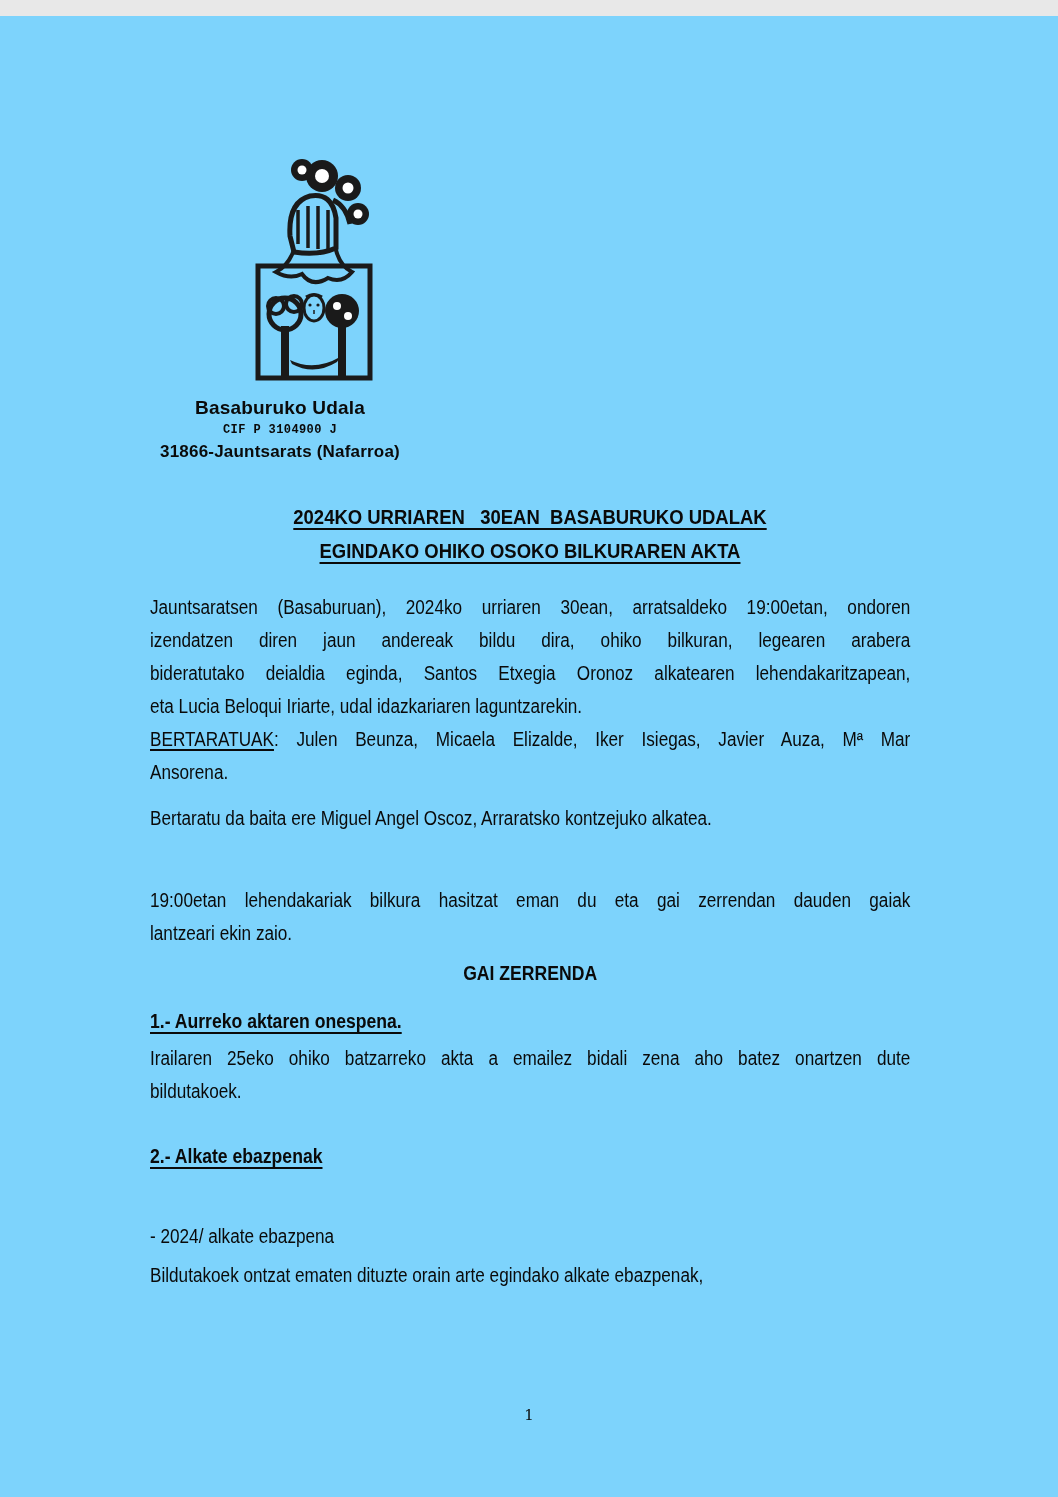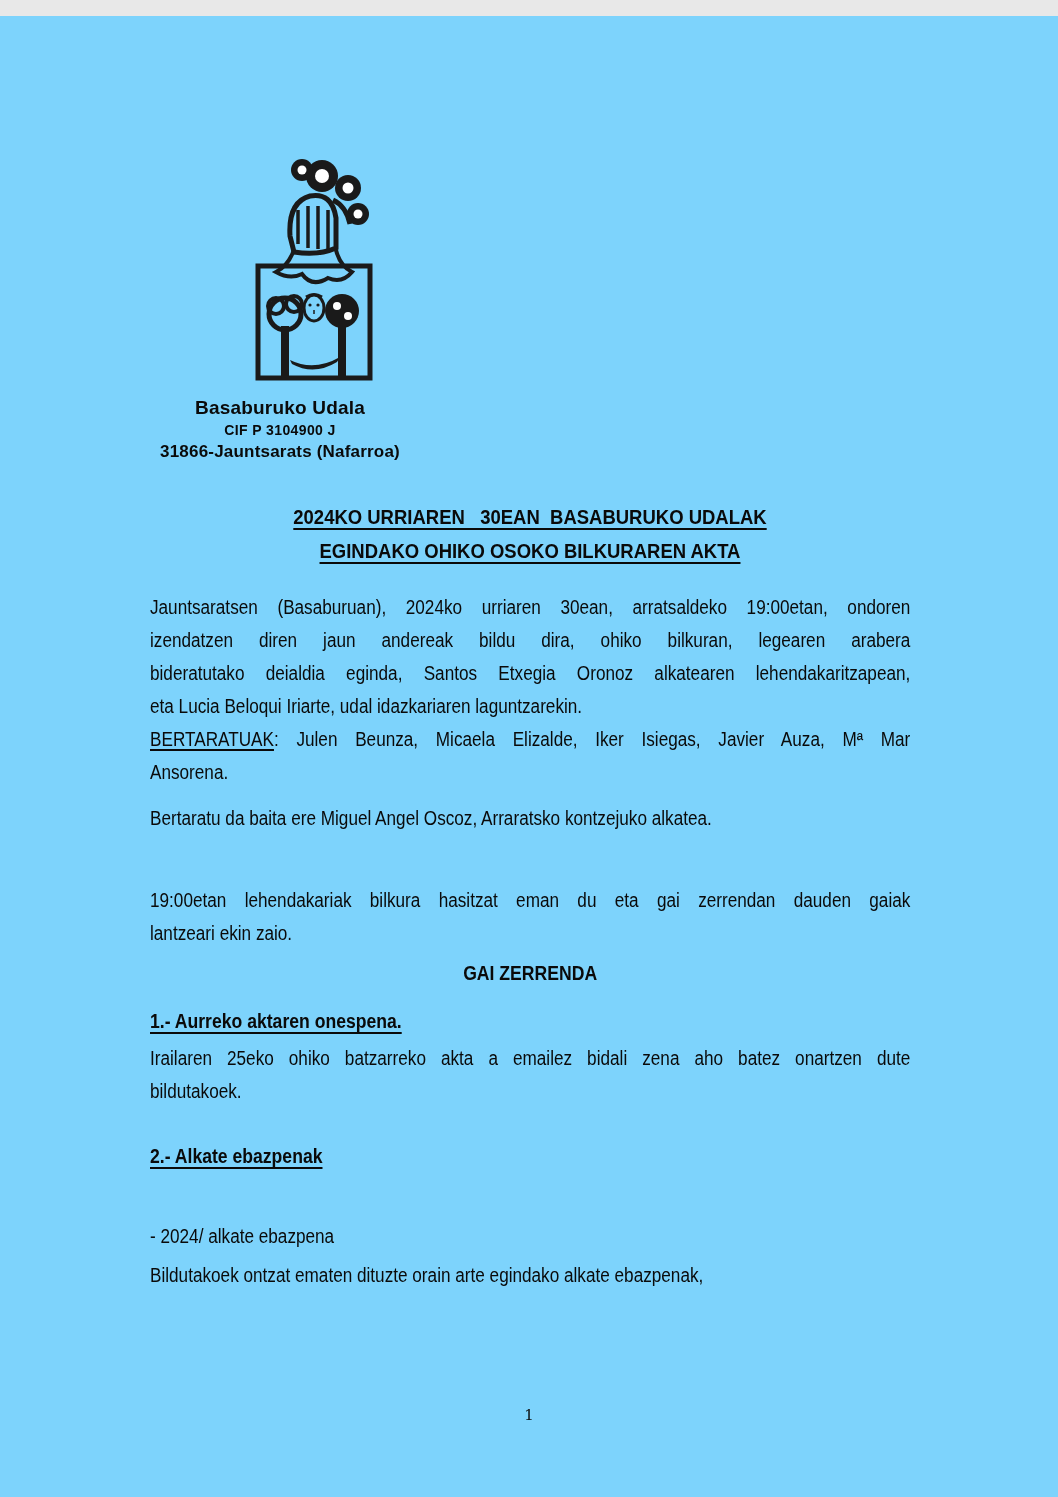--- a/index.html
+++ b/index.html
@@ -58,21 +58,21 @@
   .org-block {
     position: absolute;
     left: 150px;
     top: 380px;
     width: 260px;
     text-align: center;
     font-weight: bold;
     color: #0a0a0a;
   }
   .org-name { font-size: 19px; line-height: 24px; letter-spacing: 0.2px; }
-  .org-cif  { font-size: 14px; line-height: 21px; letter-spacing: 0.4px; }
+  .org-cif  { font-size: 12px; line-height: 21px; letter-spacing: 0.4px; font-family: Liberation Mono, monospace; }
   .org-addr { font-size: 17px; line-height: 21px; letter-spacing: 0.2px; }
   .logo {
     position: absolute;
     left: 238px;
     top: 132px;
     width: 152px;
     height: 240px;
   }
   .footer {
     position: absolute;

